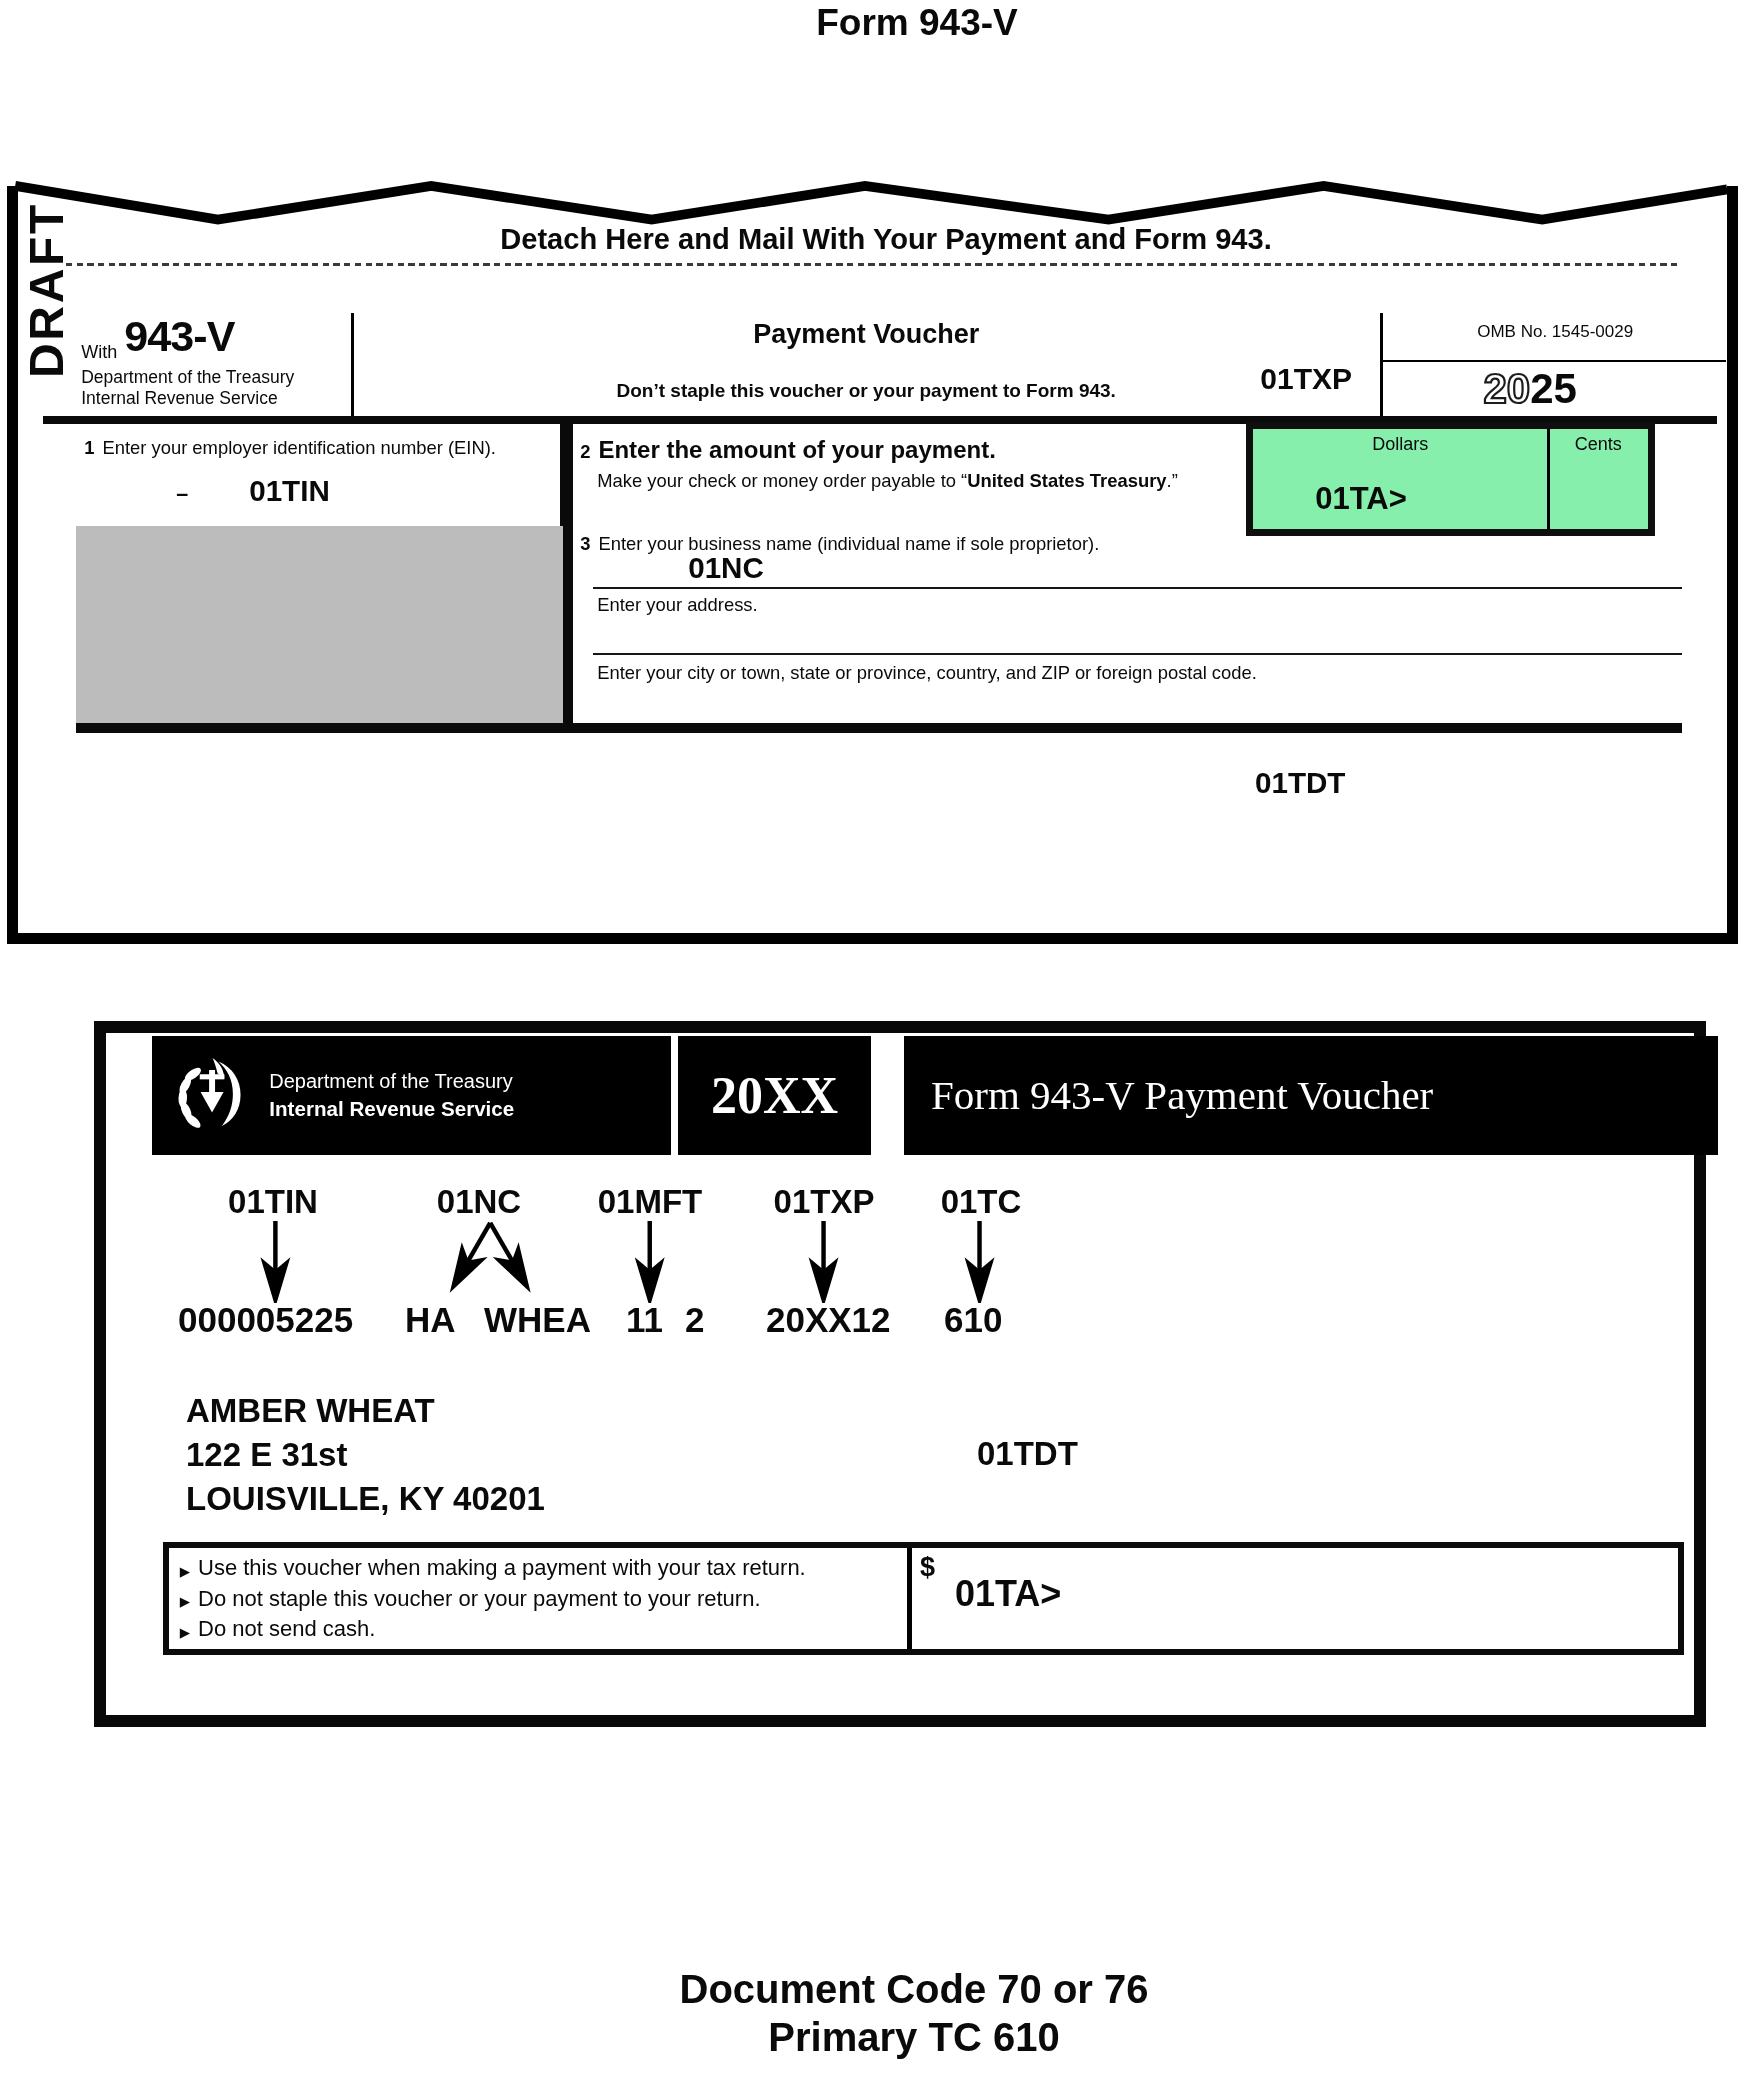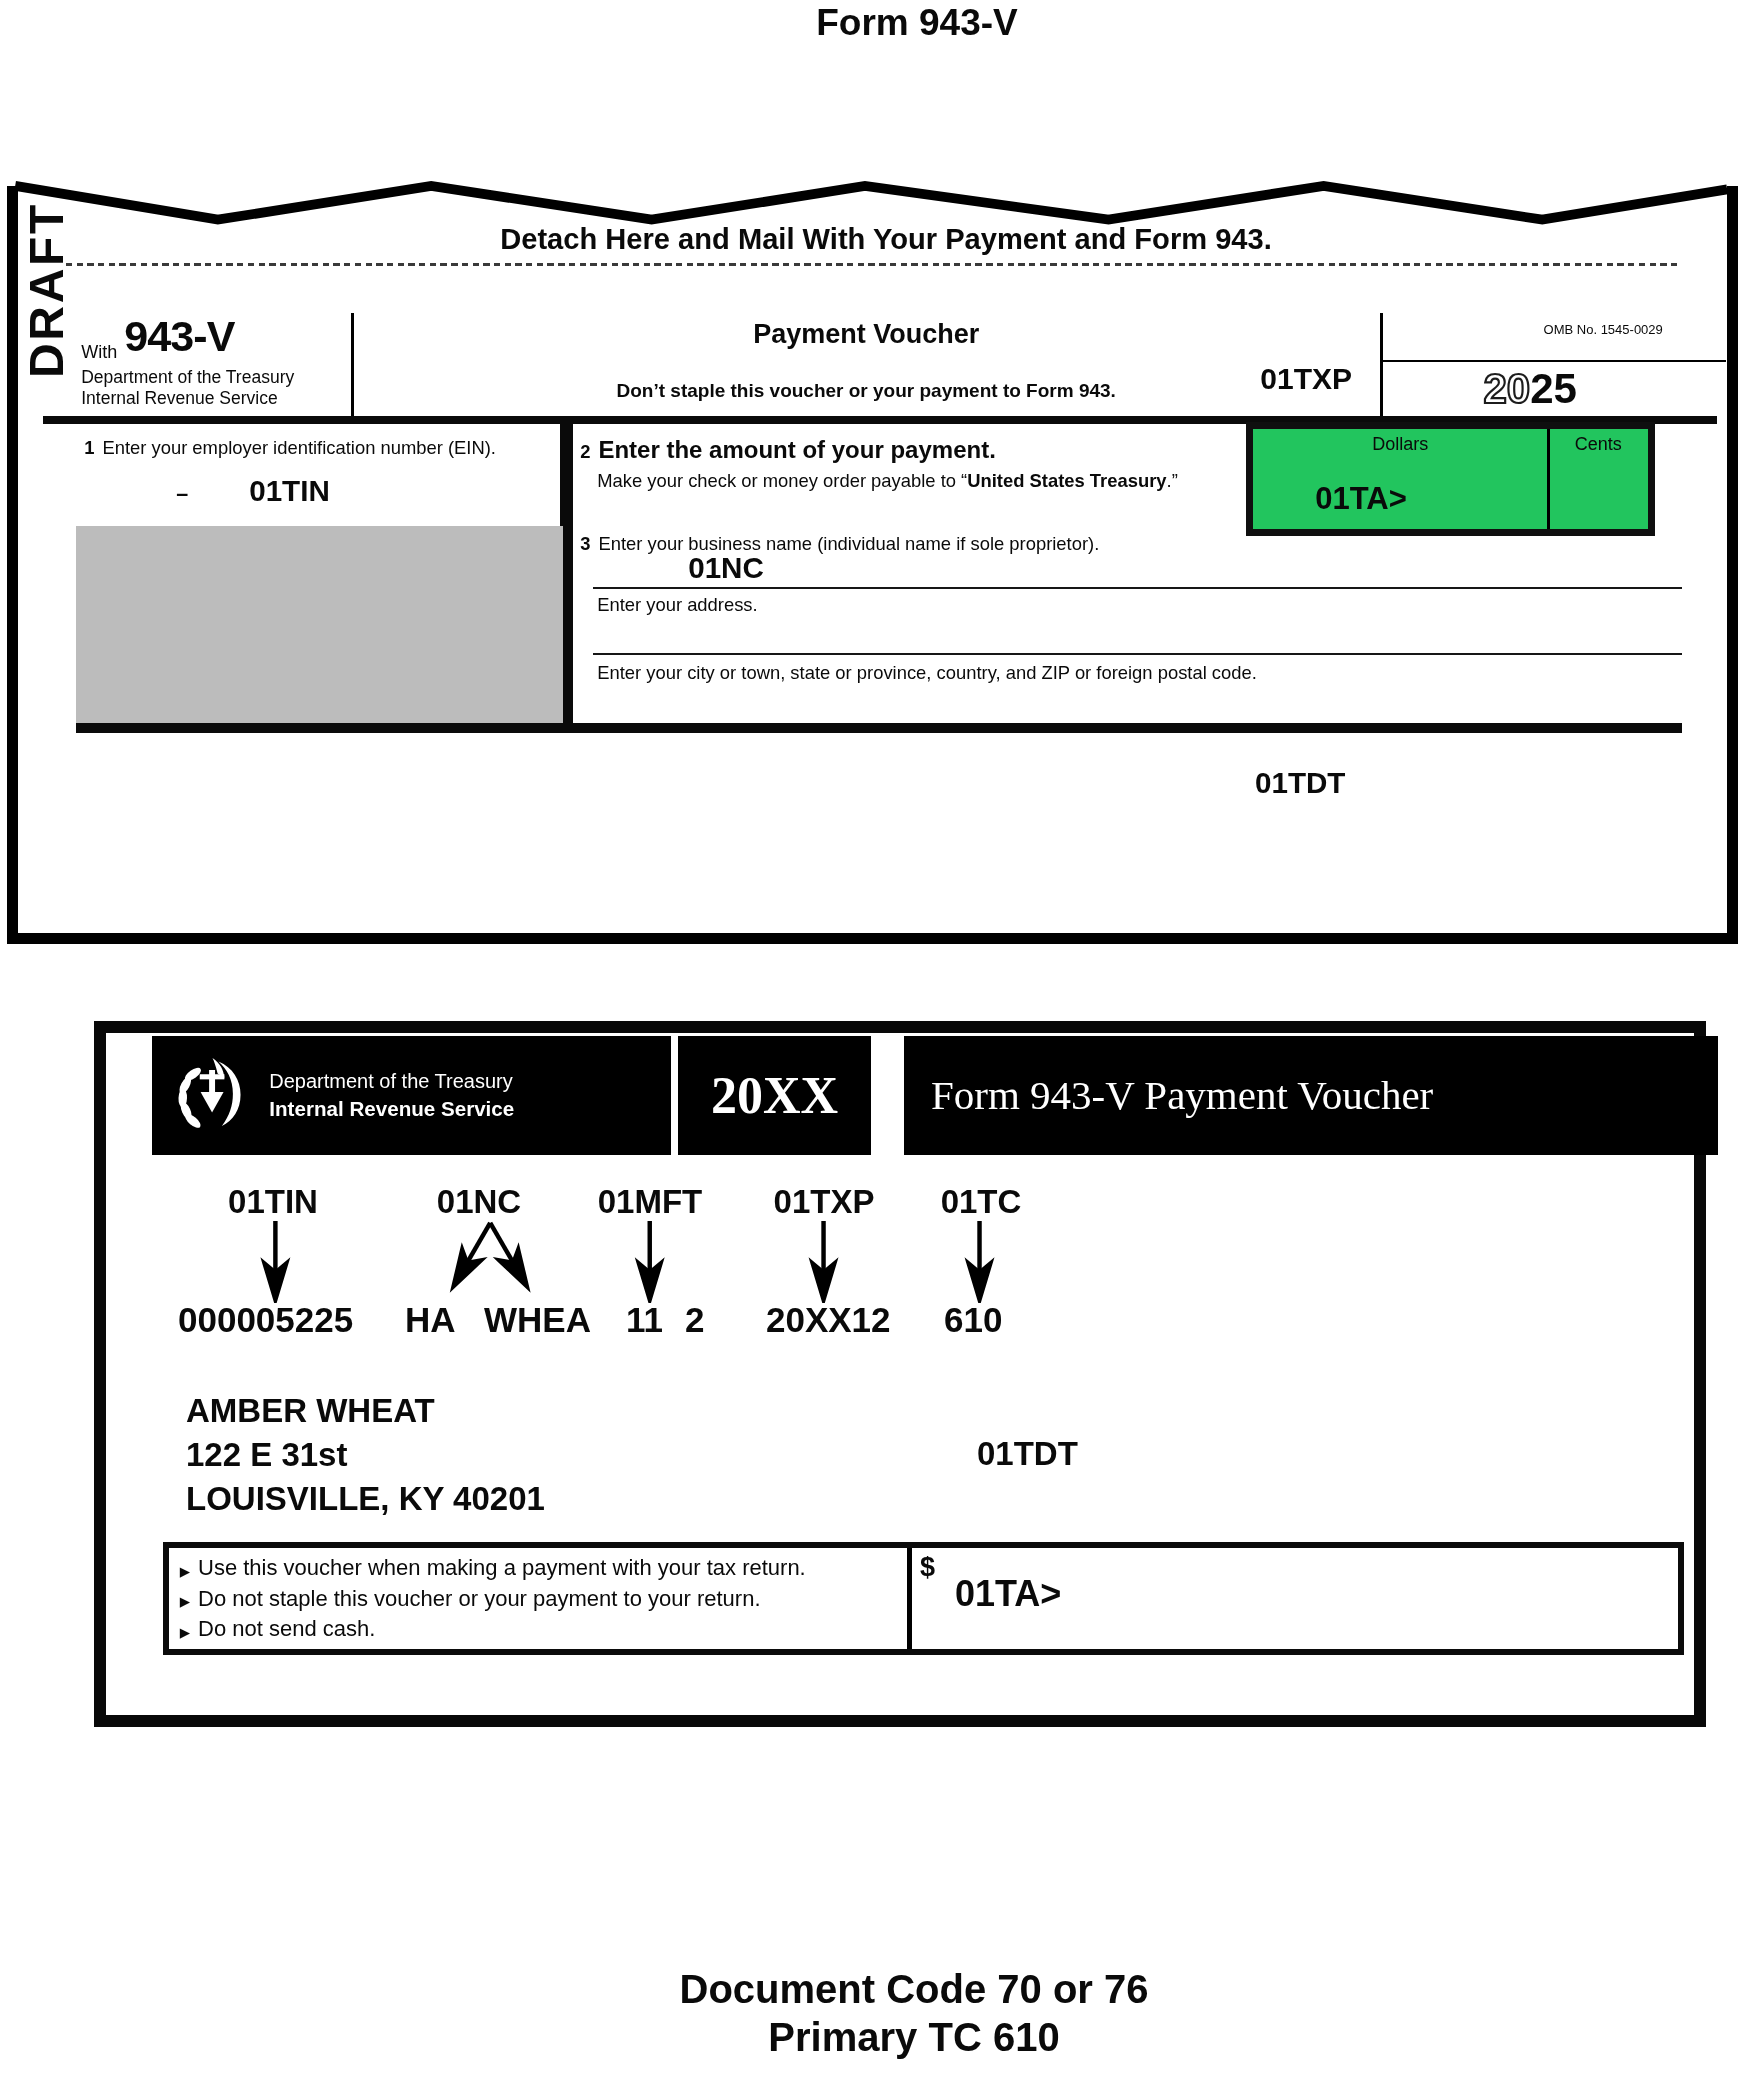--- a/index.html
+++ b/index.html
@@ -16,21 +16,21 @@
   .draft{position:absolute;left:0.9px;top:192px;transform:rotate(-90deg);transform-origin:0 0;
          font-size:48px;font-weight:bold;letter-spacing:2.7px;white-space:nowrap;}
   .detach-head{font-size:30px;font-weight:bold;white-space:nowrap;transform:translateX(-50%) scaleX(0.97);}
   .dashes{height:2.7px;background:repeating-linear-gradient(90deg,#3a3a3a 0 6.3px,transparent 6.3px 10.7px);}
   .vline{width:2.7px;background:#000;}
   .thickline{background:#0a0a0a;}
   .small-lab{font-size:18.4px;white-space:nowrap;}
   .num{font-weight:bold;margin-right:8px;}
   .code{font-weight:bold;font-size:29.6px;white-space:nowrap;}
   .outline{color:#fff;-webkit-text-stroke:2.2px #1c1c1c;}
-  .dollarbox{box-sizing:border-box;border:7.2px solid #0f0f0f;background:#22c55e;}
+  .dollarbox{box-sizing:border-box;border:7.2px solid #0f0f0f;background:#86efac;}
   .graybox{background:#bcbcbc;}
   .rule{height:1.8px;background:#161616;}
   
   #vbot{position:absolute;left:94px;top:1021px;width:1612px;height:706px;box-sizing:border-box;
         border:12.5px solid #080808;background:#fff;}
   .band{position:absolute;top:2.7px;height:119px;background:#000;color:#fff;}
   .band1{display:flex;align-items:center;padding-left:18px;gap:14.3px;box-sizing:border-box;}
   .agency1{font-size:20px;line-height:27px;}
   .agency2{font-size:20.6px;font-weight:bold;line-height:27px;}
   .serif{font-family:"Liberation Serif", serif;}
@@ -71,21 +71,21 @@
     <div class="abs b" style="left:106px;top:126px;font-size:43px;letter-spacing:-0.9px;">943-V</div>
     <div class="abs" style="left:63px;top:181px;font-size:17.5px;">Department of the Treasury</div>
     <div class="abs" style="left:63px;top:202px;font-size:17.5px;">Internal Revenue Service</div>
     <div class="abs vline" style="left:333px;top:127px;height:105px;"></div>
 
     <div class="abs b ctr" style="left:848px;top:133px;font-size:27px;white-space:nowrap;">Payment Voucher</div>
     <div class="abs b ctr" style="left:848px;top:194px;font-size:19px;white-space:nowrap;">Don’t staple this voucher or your payment to Form 943.</div>
 
     <div class="abs b ctr" style="left:1288px;top:176px;font-size:30px;">01TXP</div>
     <div class="abs vline" style="left:1362px;top:127px;height:105px;"></div>
-    <div class="abs ctr" style="left:1537px;top:136px;font-size:13px;white-space:nowrap;margin-left:48px;">OMB No. 1545-0029</div>
+    <div class="abs ctr" style="left:1537px;top:136px;font-size:17px;white-space:nowrap;">OMB No. 1545-0029</div>
     <div class="abs" style="left:1365px;top:174px;width:343px;height:1.8px;background:#000;"></div>
     <div class="abs ctr" style="left:1512px;top:179px;font-size:42px;font-weight:bold;white-space:nowrap;">
       <span class="outline">20</span><span>25</span>
     </div>
 
     <div class="abs thickline" style="left:25px;top:230px;width:1674px;height:8px;"></div>
 
     <div class="abs small-lab" style="left:66px;top:251px;">
       <span class="num">1</span><span>Enter your employer identification number (EIN).</span>
     </div>

